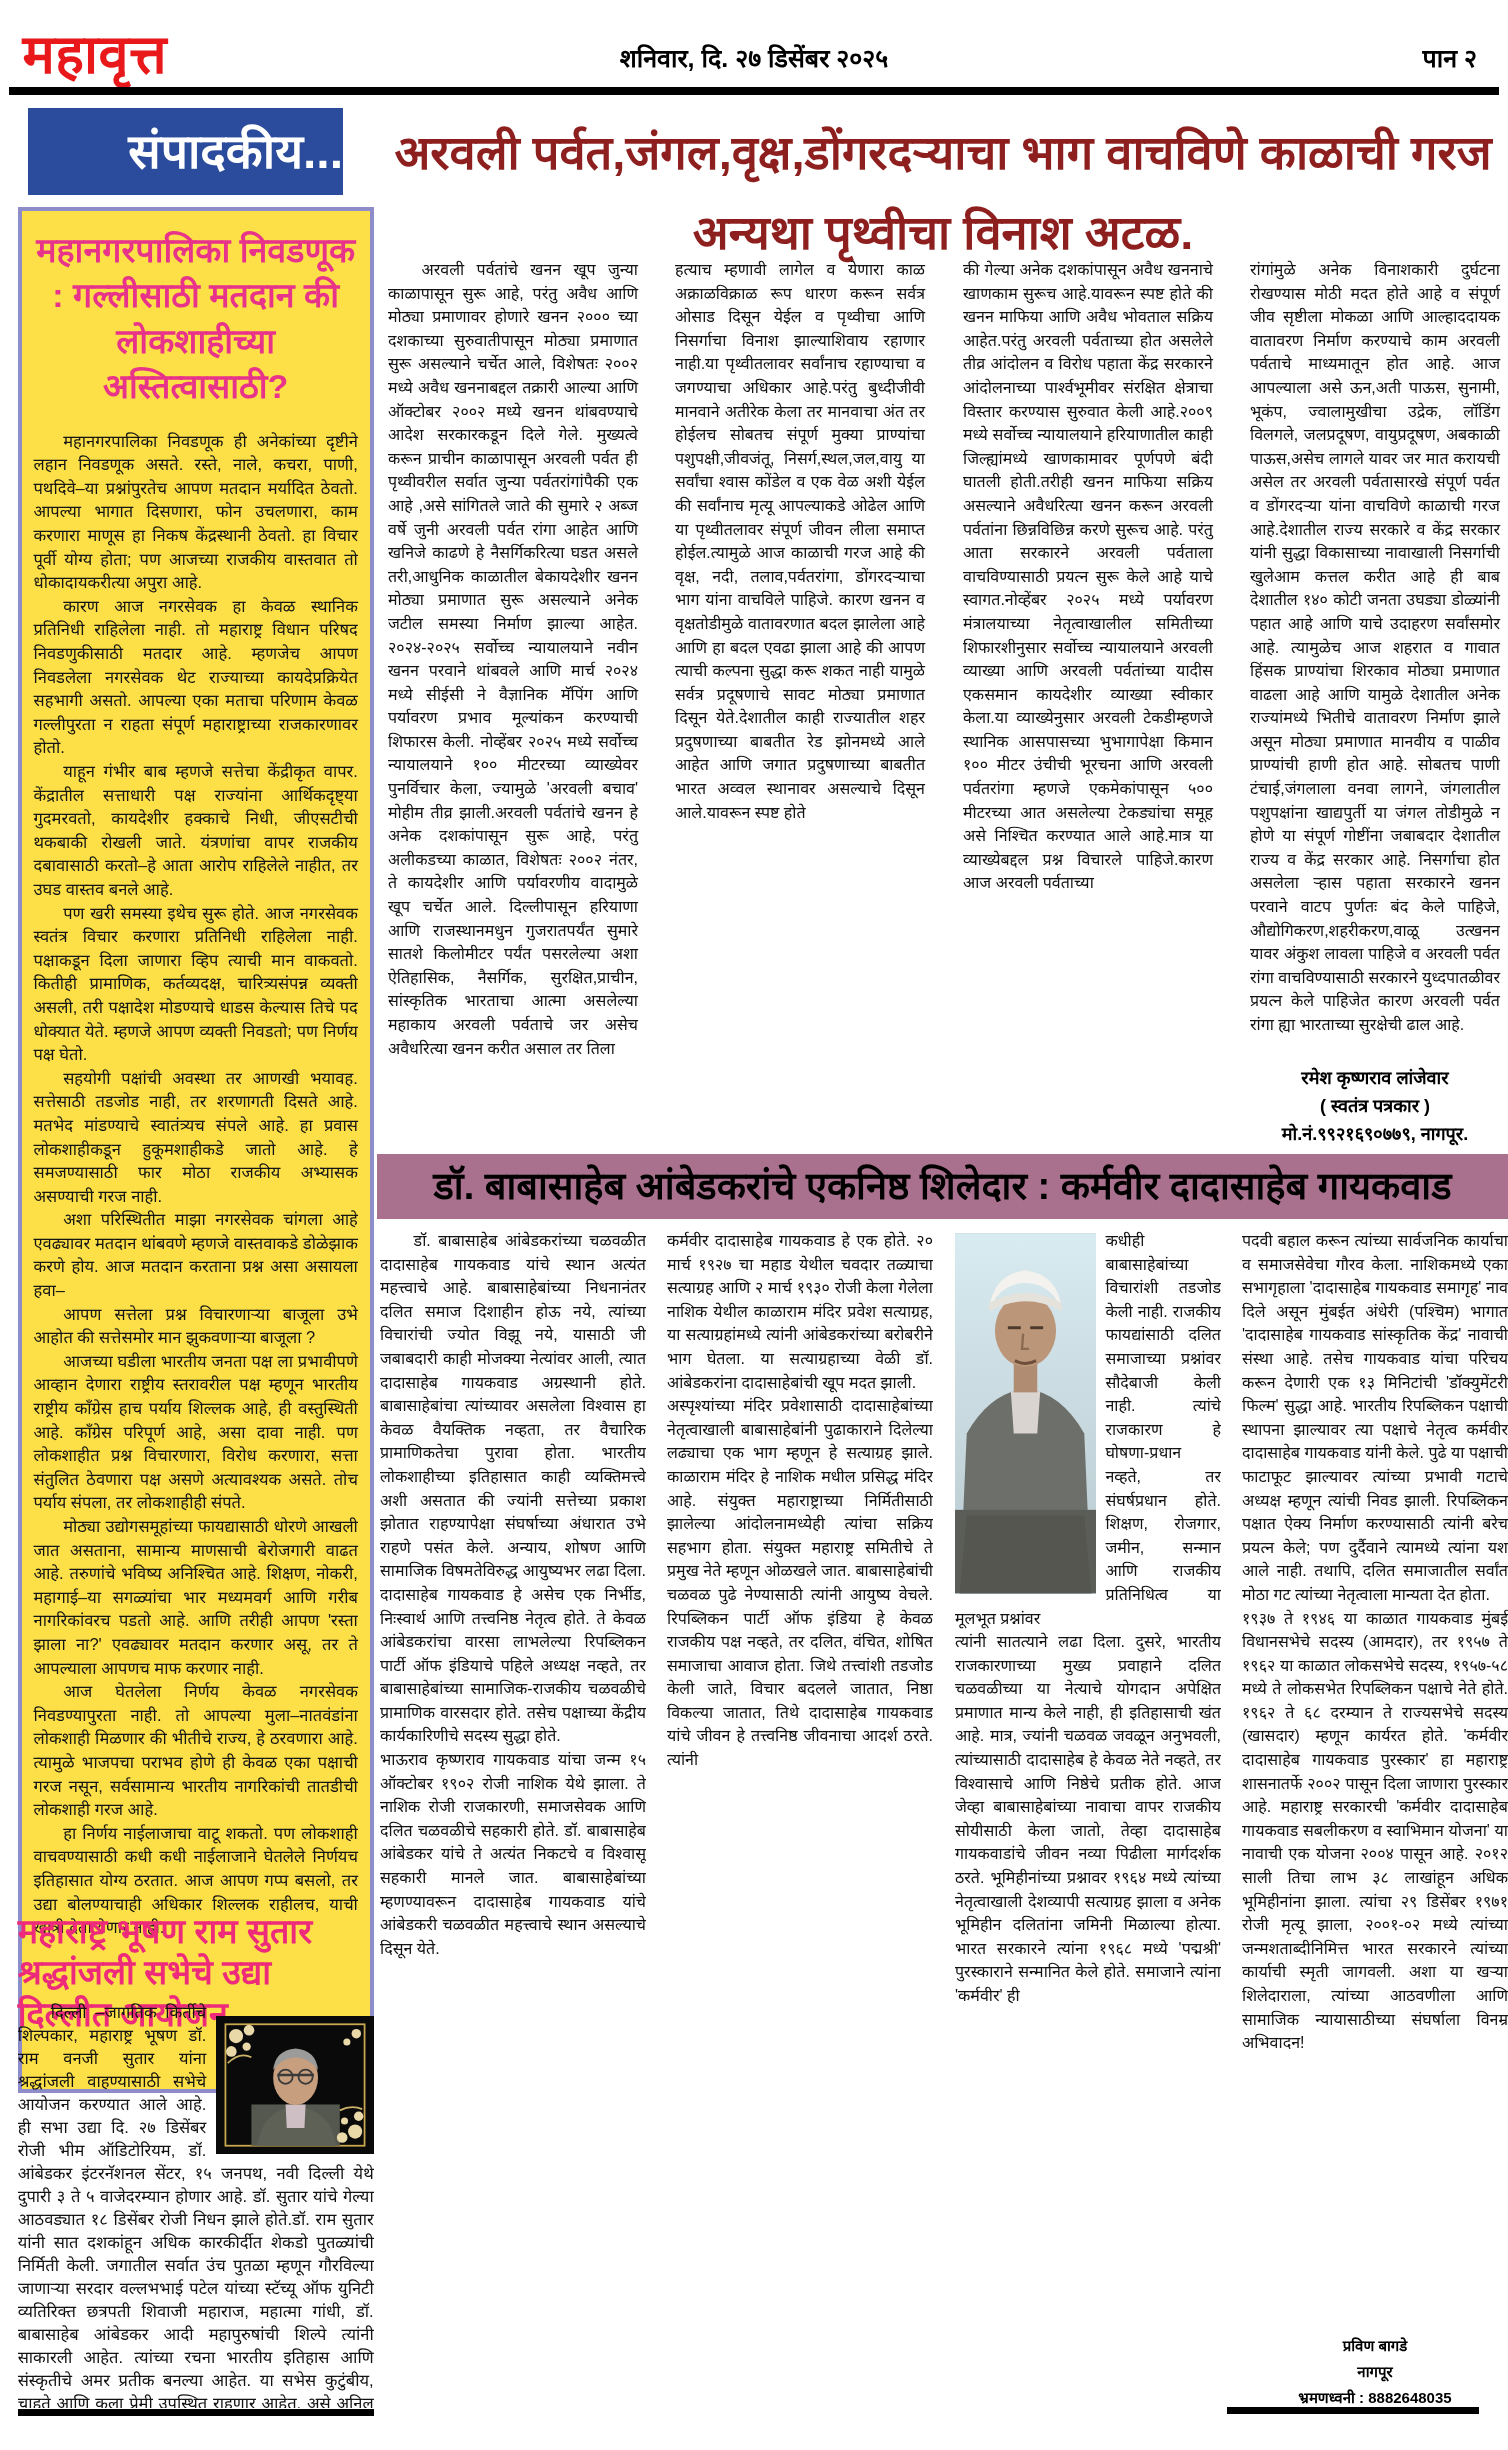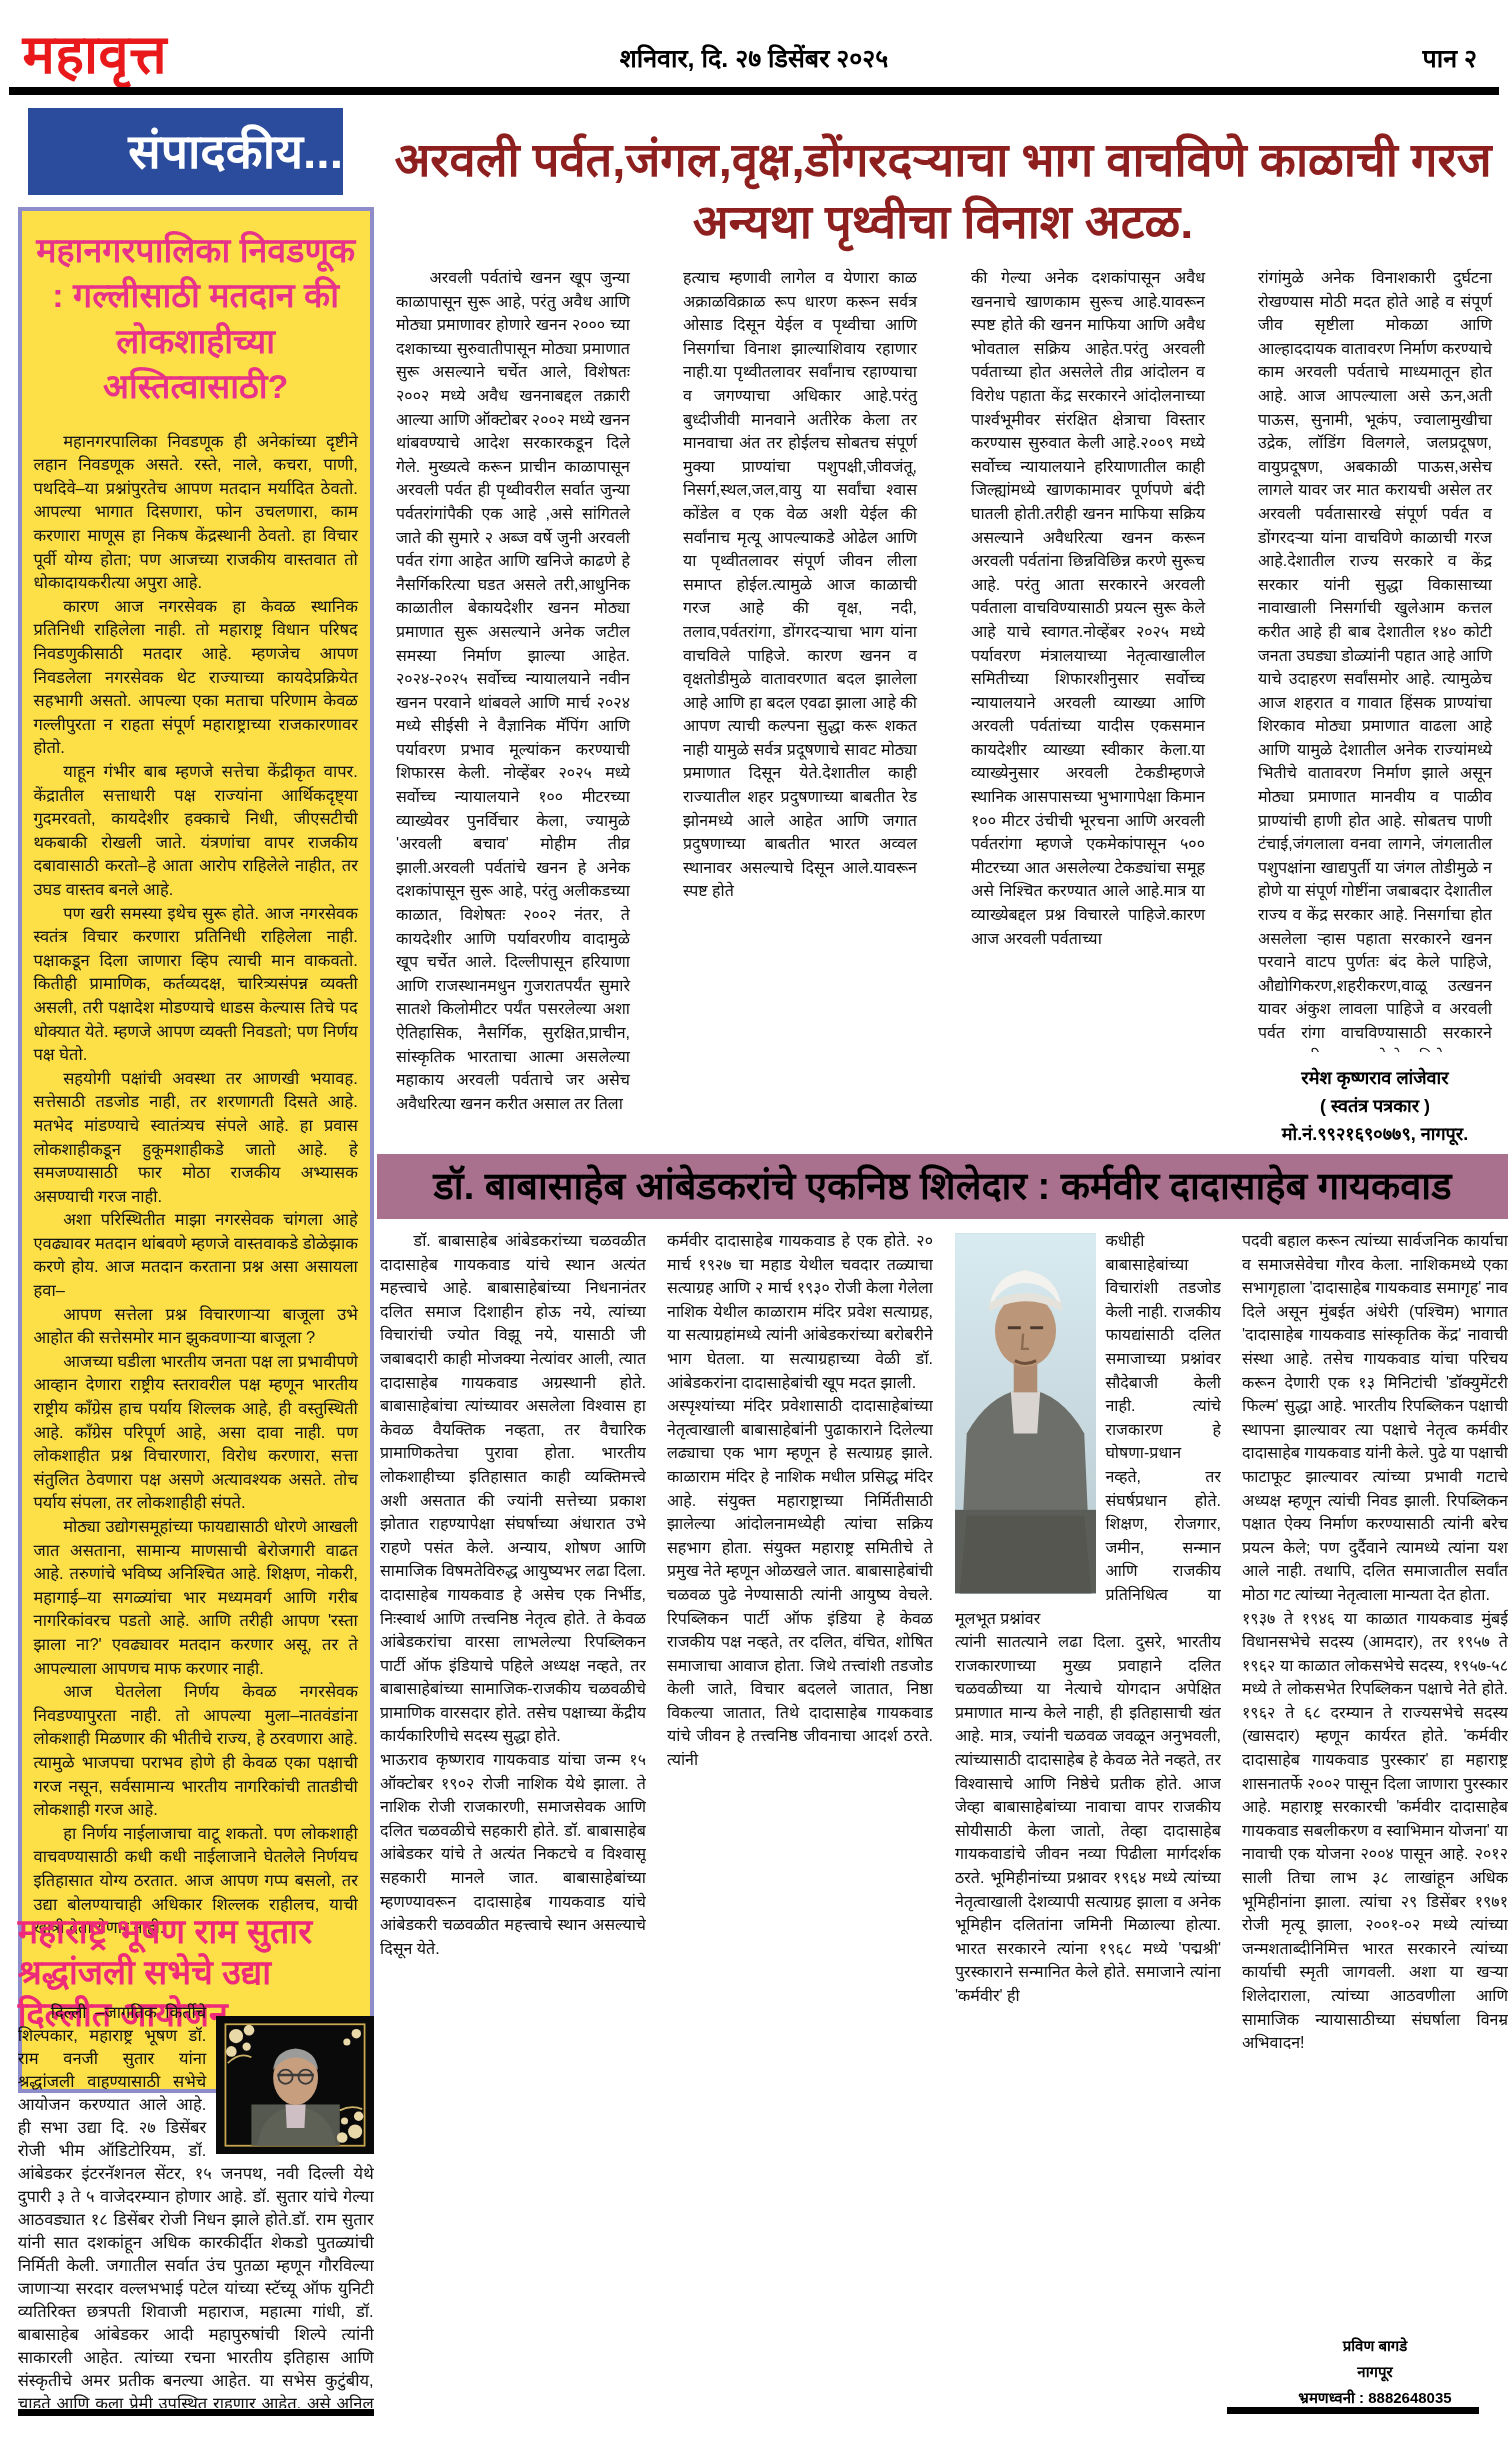--- a/index.html
+++ b/index.html
@@ -24,25 +24,25 @@
   .pink-headline{position:absolute;left:17.7px;top:1911px;width:356px;text-align:left;color:#ee2a7b;
     font-size:34px;font-weight:800;line-height:1.22;}
   .obit{position:absolute;left:17.7px;top:2001px;width:356px;height:407px;overflow:hidden;
     font-size:16.5px;line-height:23px;text-align:justify;}
   .obit p.para{margin:0;text-indent:2em;}
   .obit-photo{float:right;width:158px;height:138px;margin:15.3px 0 5.9px 9.4px;position:relative;background:#090909;}
   .bottom-rule-left{position:absolute;left:17.7px;top:2409px;width:356px;height:7px;background:#000;}
 
   
   .main-headline{position:absolute;left:382px;top:113px;width:1122px;text-align:center;color:#8e1f1f;
-    font-weight:800;font-size:47px;line-height:62px;margin-top:16px;}
+    font-weight:800;font-size:47px;line-height:80px;}
   .a1col{position:absolute;top:250px;width:266px;height:896px;overflow:hidden;
     font-size:16px;line-height:23.6px;text-align:justify;}
   .a1c1{left:380px;} .a1c2{left:667px;} .a1c3{left:955px;} .a1c4{left:1242px;height:802px;}
-  .a1col p.para{margin:16px;}
+  .a1col p.para{margin:8px;}
   .indent-first p.para:first-child{text-indent:2.1em;}
   .byline1{position:absolute;left:1242px;top:1064px;width:266px;text-align:center;font-weight:800;
     font-size:18px;line-height:28px;color:#000;}
 
   
   .band2{position:absolute;left:377px;top:1154px;width:1131px;height:65px;background:#a9718e;
     text-align:center;font-size:38px;font-weight:800;color:#000;line-height:65px;}
   .a2col{position:absolute;top:1229px;width:266px;height:1096px;overflow:hidden;
     font-size:16px;line-height:23.6px;text-align:justify;}
   .a2c1{left:380px;} .a2c2{left:667px;} .a2c3{left:955px;} .a2c4{left:1242px;}

